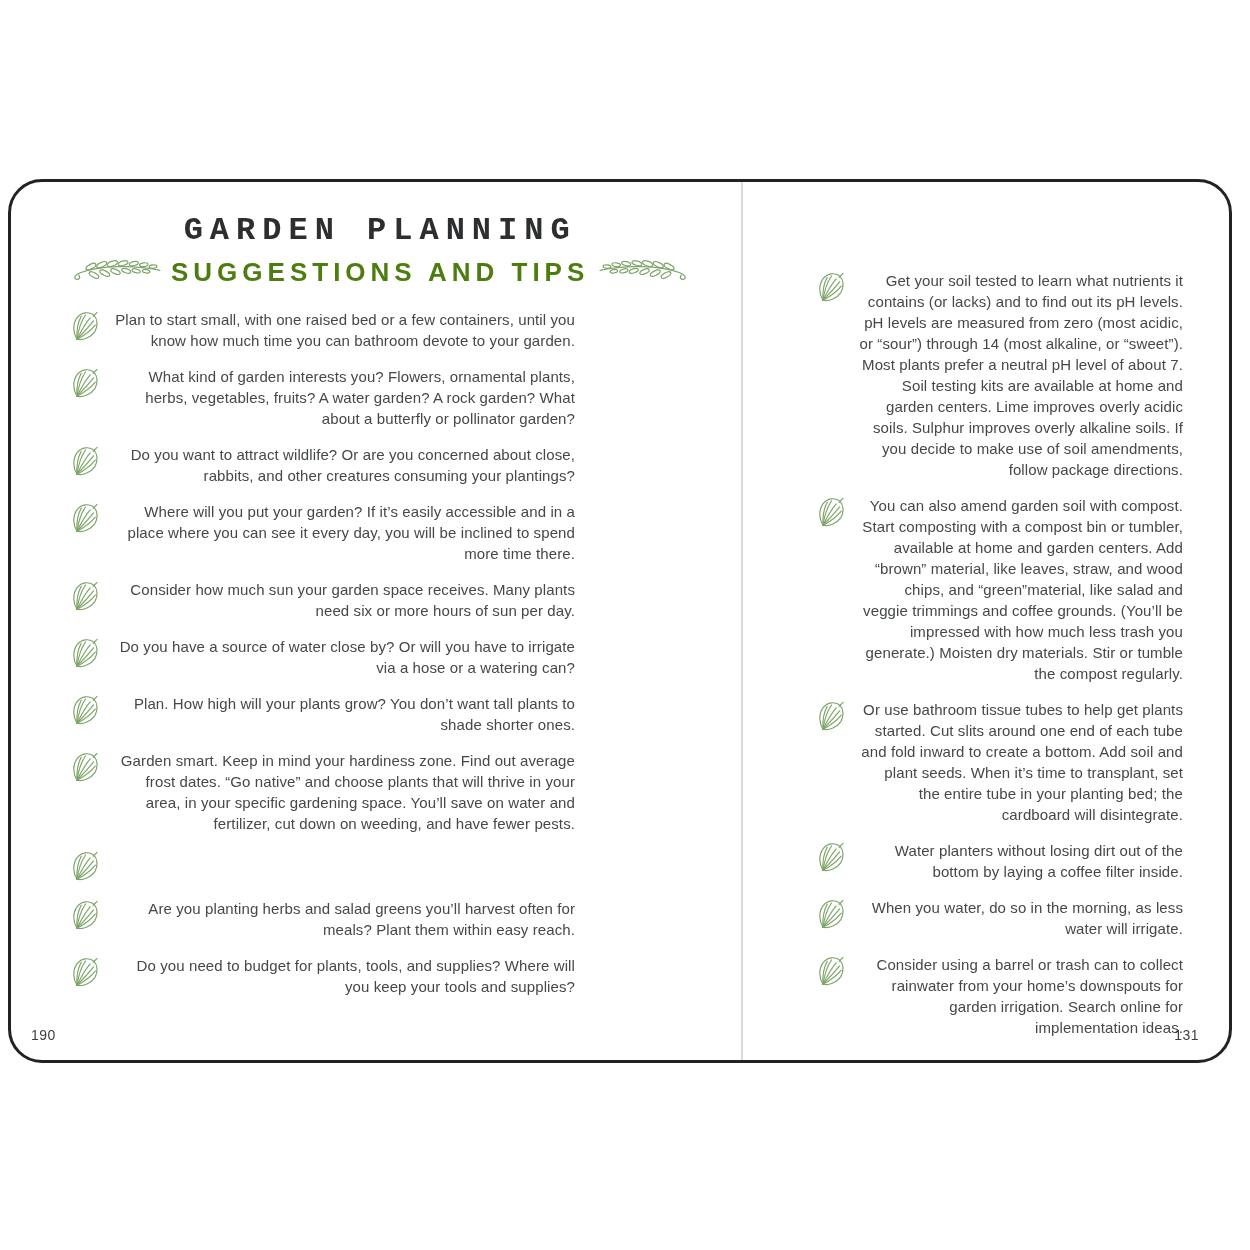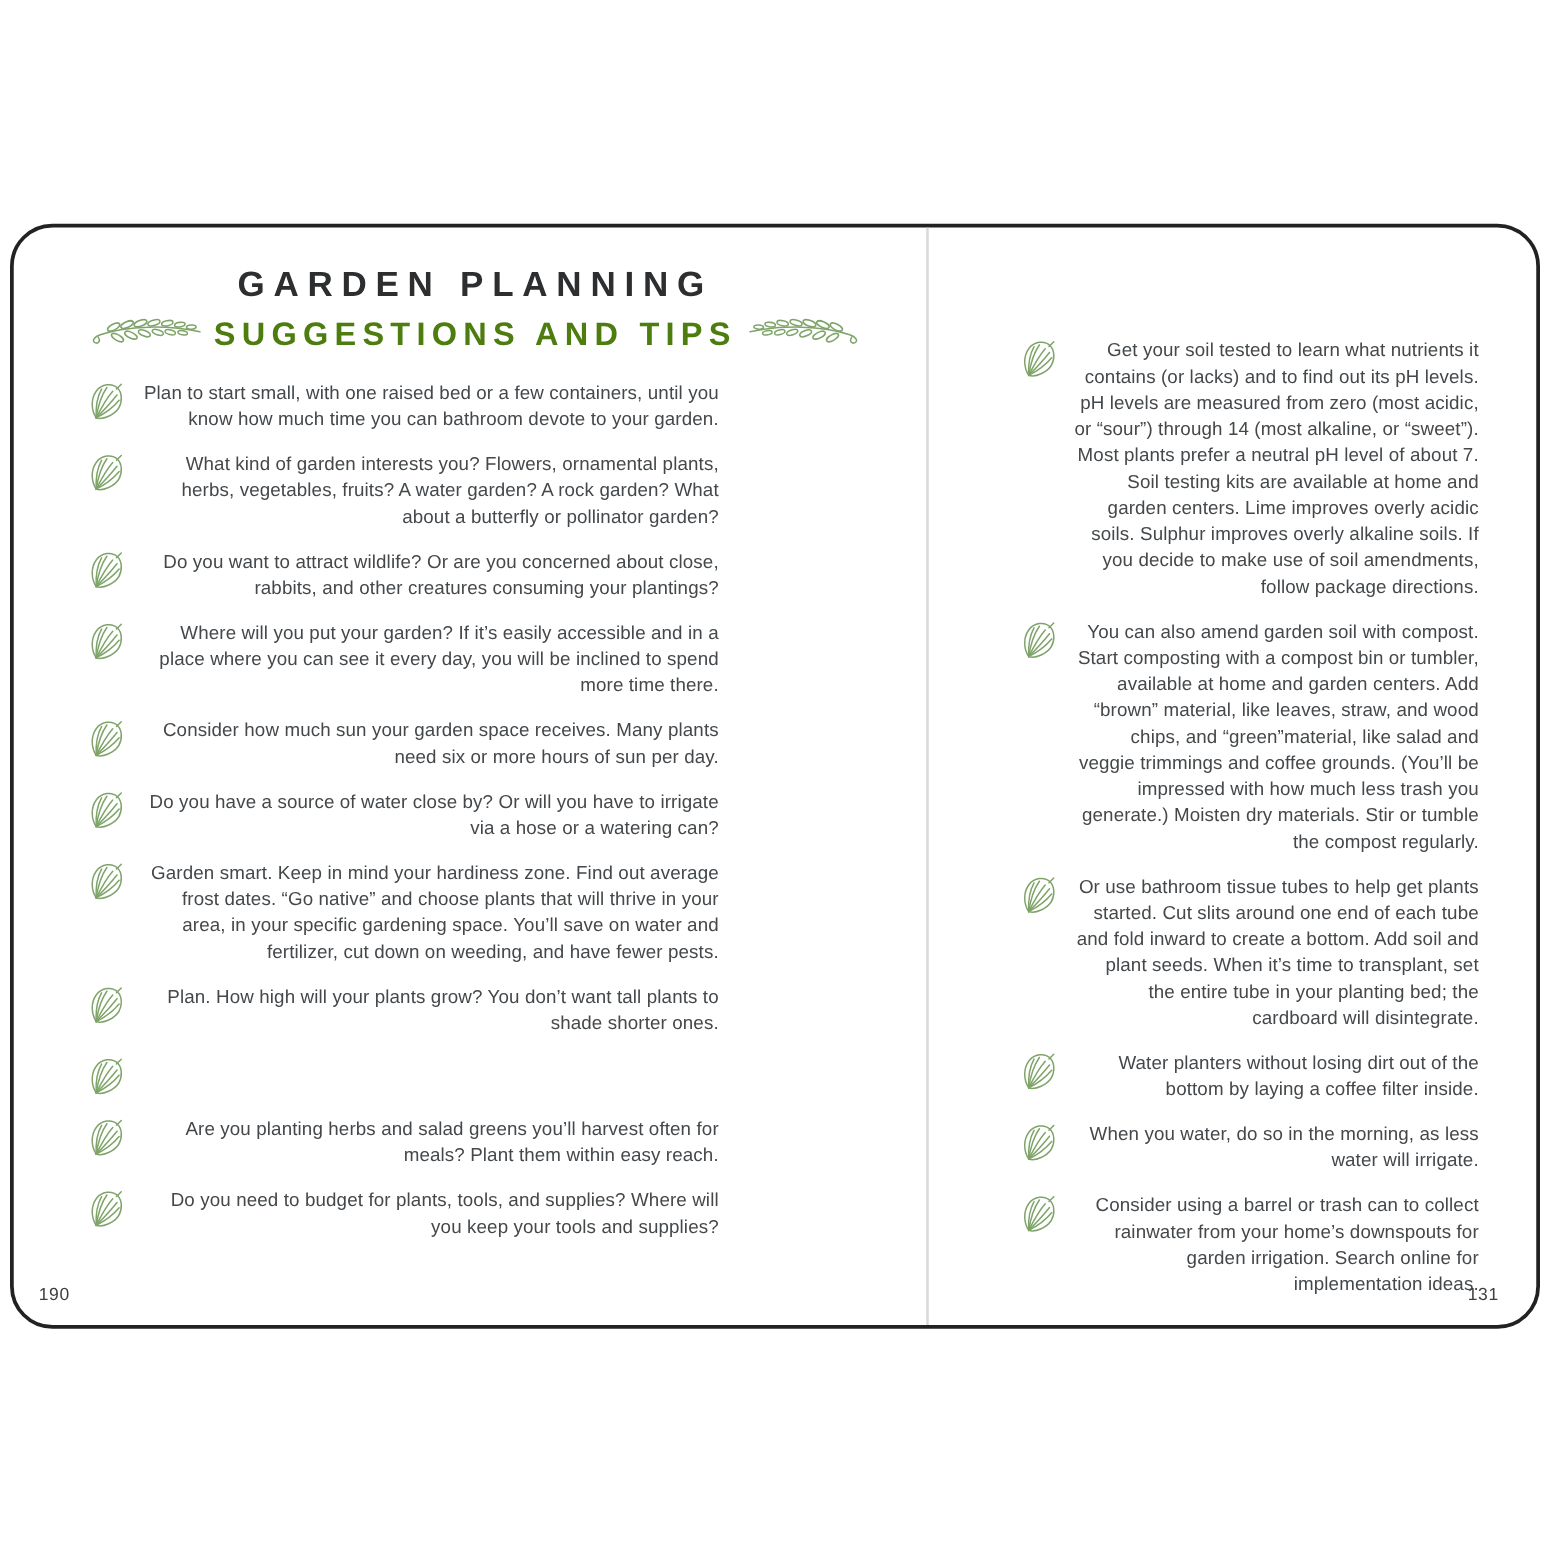--- a/index.html
+++ b/index.html
@@ -13,22 +13,22 @@
     position:absolute; left:8px; top:179px; width:1224px; height:884px;
     border:3px solid var(--frame,#202224); border-radius:34px;
     background:#ffffff; display:flex; overflow:hidden;
   }
   .page { flex:1 1 50%; position:relative; }
   .page.left  { border-right:2px solid #d9d9d9; padding:30px 52px 0 60px; }
   .page.right { padding:88px 46px 0 74px; }
 
   .title-block { text-align:center; margin-bottom:20px; }
   .title-line1 {
-    font-size:28px; font-weight:bold; letter-spacing:7px;
-    color:#2c2e30; white-space:nowrap;
+    font-size:32px; font-weight:bold; letter-spacing:7px;
+    color:#2c2e30; white-space:nowrap;font-family:Liberation Mono, monospace;
   }
   .title-row2 {
     display:flex; align-items:center; justify-content:center; gap:8px;
     margin-top:6px;
   }
   .title-line2 {
     font-size:26px; font-weight:bold; letter-spacing:5px;
     color:#4d7c0f; white-space:nowrap;
   }
   .fern { color:var(--green,#7fa469); flex:0 0 auto; display:block; }
@@ -140,28 +140,28 @@
           <svg class="leaf" width="29" height="33" viewBox="0 0 34 38">
             <use href="#leaf-sym"></use>
           </svg>
           <p class="btext">Do you have a source of water close by? Or will you have to irrigate via a hose or a watering can?</p>
         </div>
 
         <div class="bullet">
           <svg class="leaf" width="29" height="33" viewBox="0 0 34 38">
             <use href="#leaf-sym"></use>
           </svg>
+          <p class="btext">Plan. How high will your plants grow? You don’t want tall plants to shade shorter ones.</p>
+        </div>
+
+        <div class="bullet">
+          <svg class="leaf" width="29" height="33" viewBox="0 0 34 38">
+            <use href="#leaf-sym"></use>
+          </svg>
           <p class="btext">Garden smart. Keep in mind your hardiness zone. Find out average frost dates. “Go native” and choose plants that will thrive in your area, in your specific gardening space. You’ll save on water and fertilizer, cut down on weeding, and have fewer pests.</p>
-        </div>
-
-        <div class="bullet">
-          <svg class="leaf" width="29" height="33" viewBox="0 0 34 38">
-            <use href="#leaf-sym"></use>
-          </svg>
-          <p class="btext">Plan. How high will your plants grow? You don’t want tall plants to shade shorter ones.</p>
         </div>
 
         <div class="bullet">
           <svg class="leaf" width="29" height="33" viewBox="0 0 34 38">
             <use href="#leaf-sym"></use>
           </svg>
         </div>
 
         <div class="bullet">
           <svg class="leaf" width="29" height="33" viewBox="0 0 34 38">

